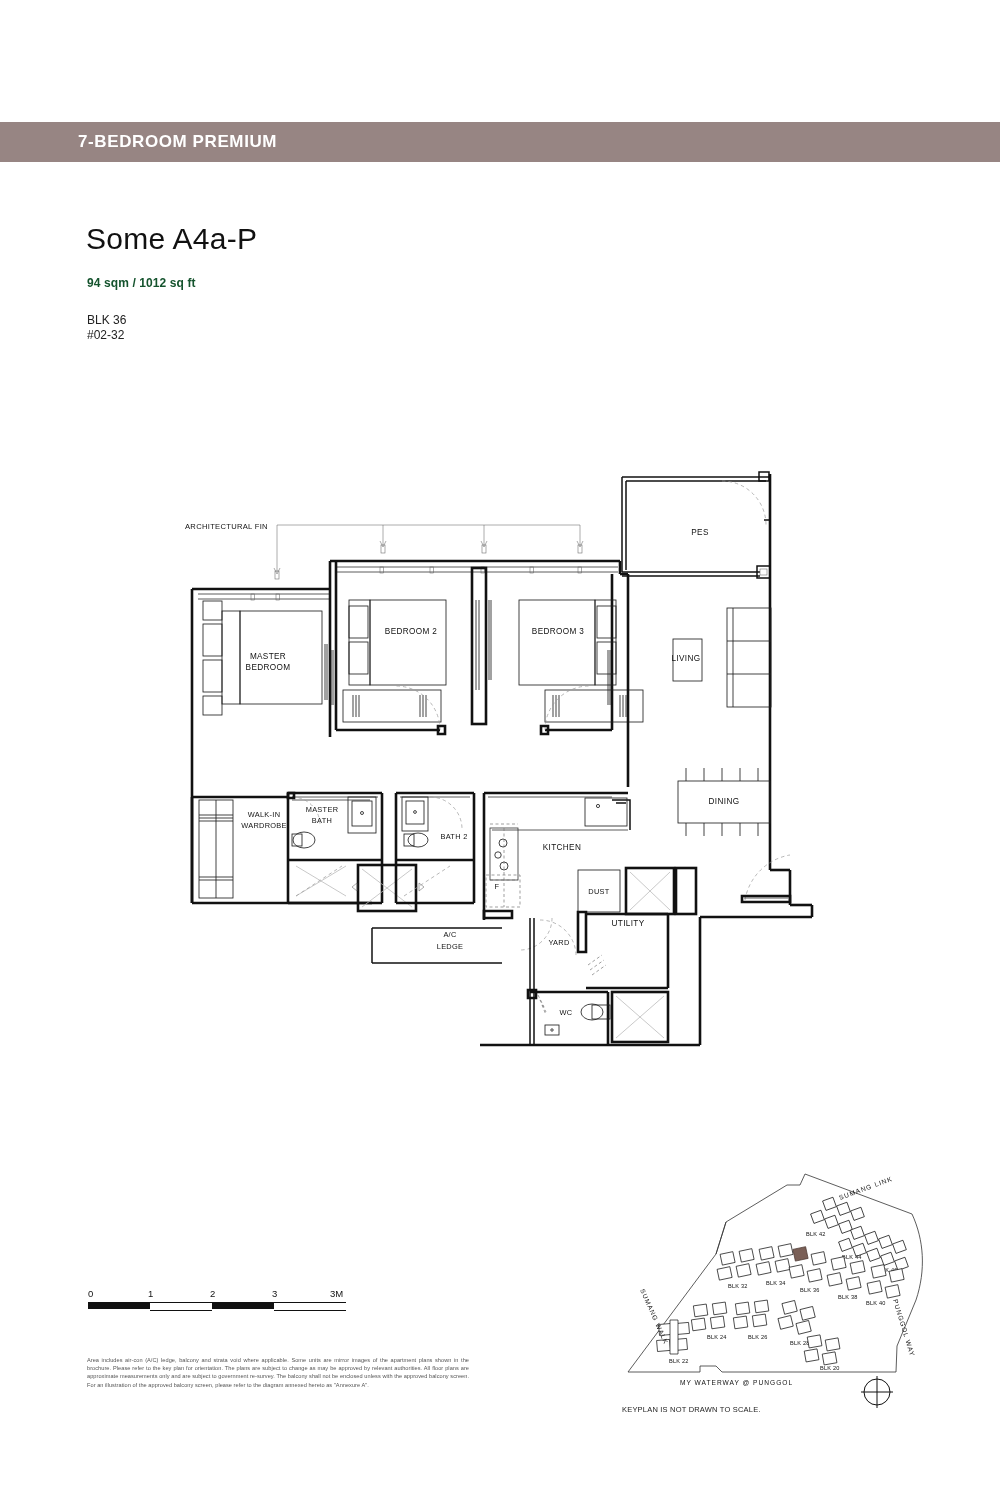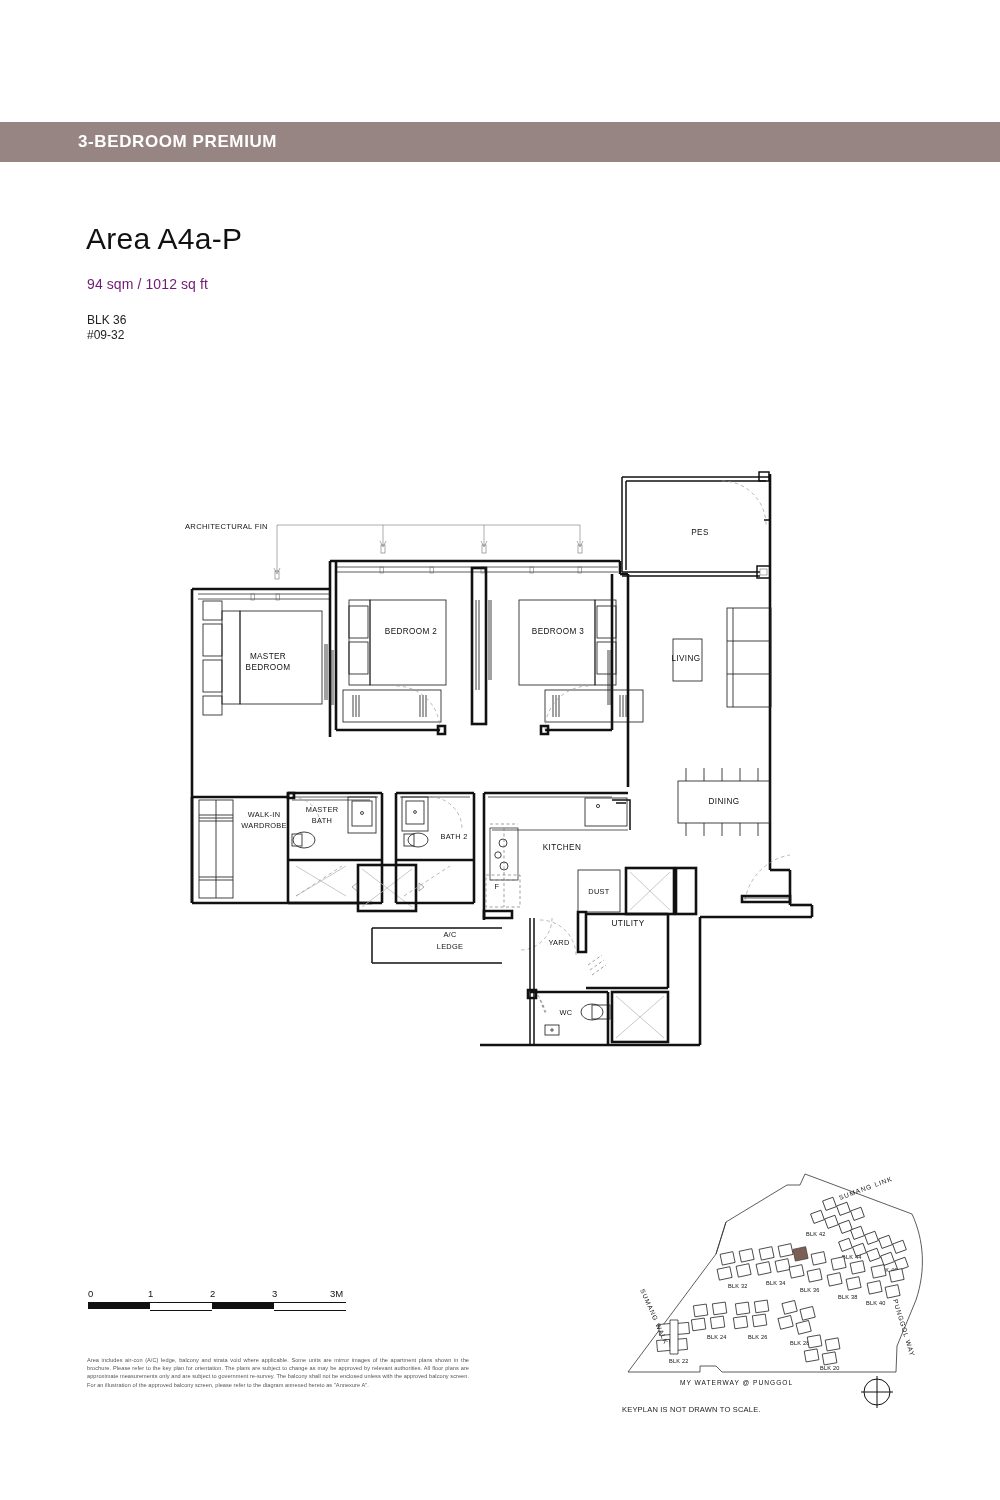--- a/index.html
+++ b/index.html
@@ -19,21 +19,21 @@
   .header-bar .title{
     color:#ffffff;font-size:17px;font-weight:bold;letter-spacing:.6px;
     margin-left:78px;
   }
   .unit-type{
     position:absolute;left:86px;top:222px;
     font-size:30px;font-weight:400;letter-spacing:.3px;color:#111;
   }
   .unit-area{
     position:absolute;left:87px;top:276px;
-    font-size:14px;font-weight:normal;color:#701a75;letter-spacing:.1px;
+    font-size:12px;font-weight:bold;color:#14532d;letter-spacing:.1px;
   }
   .unit-blk{
     position:absolute;left:87px;top:313px;
     font-size:12px;line-height:15px;color:#222;
   }
   .plan-wrap{position:absolute;left:0;top:0;width:1000px;height:1188px;text-align:center;}
   svg{display:block;}
   .disclaimer{
     position:absolute;left:87px;top:1356px;width:382px;
     font-size:5.6px;line-height:8.2px;color:#555;text-align:justify;
@@ -48,28 +48,28 @@
   .sb-labels span{position:absolute;font-size:9.5px;color:#111;top:0;}
   .sb-bar{position:relative;width:258px;height:7px;border:0;margin-top:1px;}
   .sb-seg{position:absolute;top:0;height:7px;}
   .sb-dark{background:#111;}
   .sb-light{background:#ffffff;border-top:1px solid #111;border-bottom:1px solid #111;}
 </style>
 </head>
 <body>
 
 <div class="header-bar">
-  <div class="title">3-BEDROOM PREMIUM</div>
+  <div class="title">7-BEDROOM PREMIUM</div>
 </div>
 
-<div class="unit-type">Area A4a-P</div>
+<div class="unit-type">Some A4a-P</div>
 <div class="unit-area">94 sqm / 1012 sq ft</div>
 <div class="unit-blk">
   <div>BLK 36</div>
-  <div>#09-32</div>
+  <div>#02-32</div>
 </div>
 
 <div class="plan-wrap">
 <svg width="1000" height="1500" viewBox="0 0 1000 1500" xmlns="http://www.w3.org/2000/svg">
   <defs>
     <style>
       .w  { fill:none; stroke:#111; stroke-width:2.6; }
       .wt { fill:none; stroke:#111; stroke-width:1.5; }
       .thin{ fill:none; stroke:#333; stroke-width:0.8; }
       .hair{ fill:none; stroke:#666; stroke-width:0.55; }

